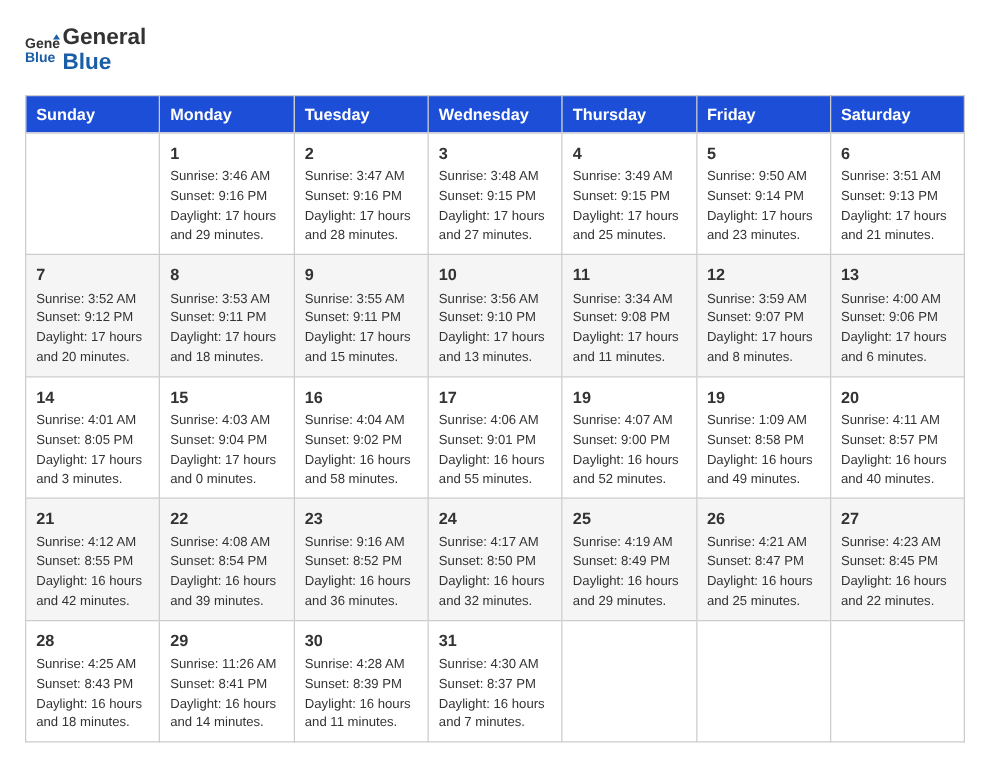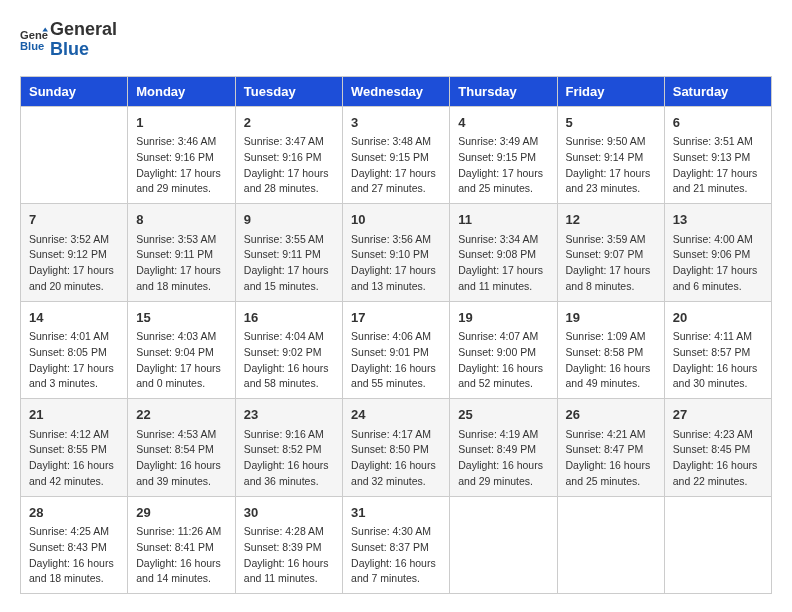--- a/index.html
+++ b/index.html
@@ -247,34 +247,34 @@
           <div class="day-info">Sunrise: 1:09 AM</div>
           <div class="day-info">Sunset: 8:58 PM</div>
           <div class="day-info">Daylight: 16 hours</div>
           <div class="day-info">and 49 minutes.</div>
         </td>
         <td>
           <span class="date-num">20</span>
           <div class="day-info">Sunrise: 4:11 AM</div>
           <div class="day-info">Sunset: 8:57 PM</div>
           <div class="day-info">Daylight: 16 hours</div>
-          <div class="day-info">and 30 minutes.</div>
+          <div class="day-info">and 40 minutes.</div>
         </td>
       </tr>
       <tr>
         <td>
           <span class="date-num">21</span>
           <div class="day-info">Sunrise: 4:12 AM</div>
           <div class="day-info">Sunset: 8:55 PM</div>
           <div class="day-info">Daylight: 16 hours</div>
           <div class="day-info">and 42 minutes.</div>
         </td>
         <td>
           <span class="date-num">22</span>
-          <div class="day-info">Sunrise: 4:53 AM</div>
+          <div class="day-info">Sunrise: 4:08 AM</div>
           <div class="day-info">Sunset: 8:54 PM</div>
           <div class="day-info">Daylight: 16 hours</div>
           <div class="day-info">and 39 minutes.</div>
         </td>
         <td>
           <span class="date-num">23</span>
           <div class="day-info">Sunrise: 9:16 AM</div>
           <div class="day-info">Sunset: 8:52 PM</div>
           <div class="day-info">Daylight: 16 hours</div>
           <div class="day-info">and 36 minutes.</div>

